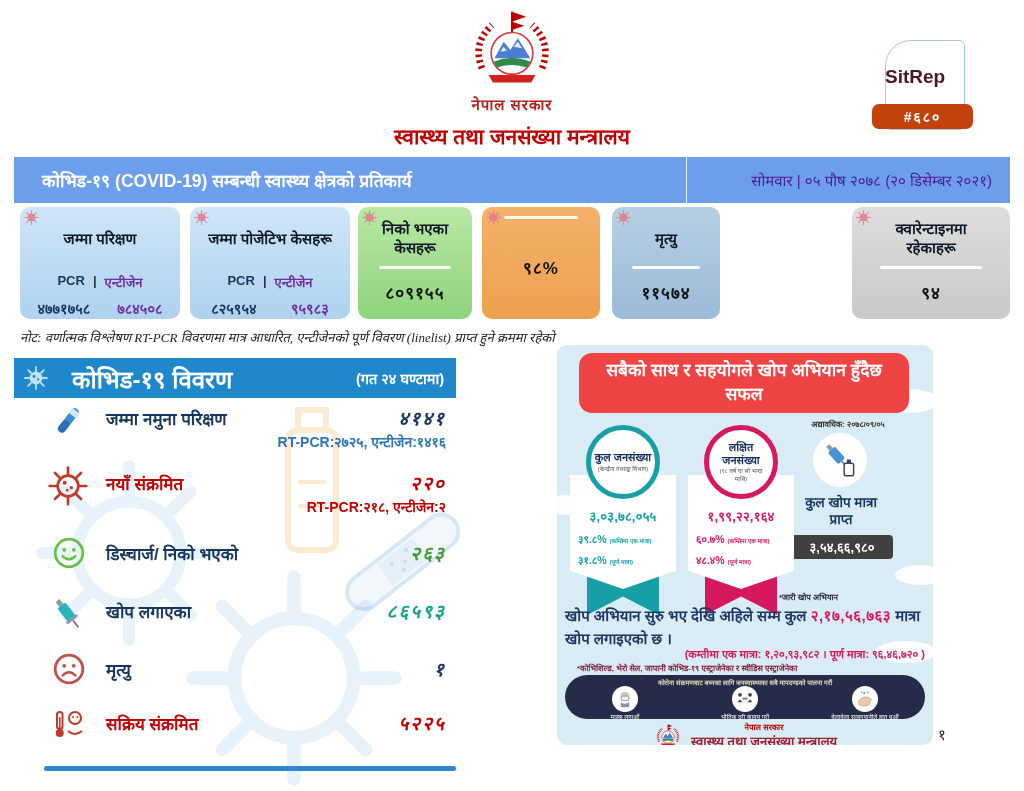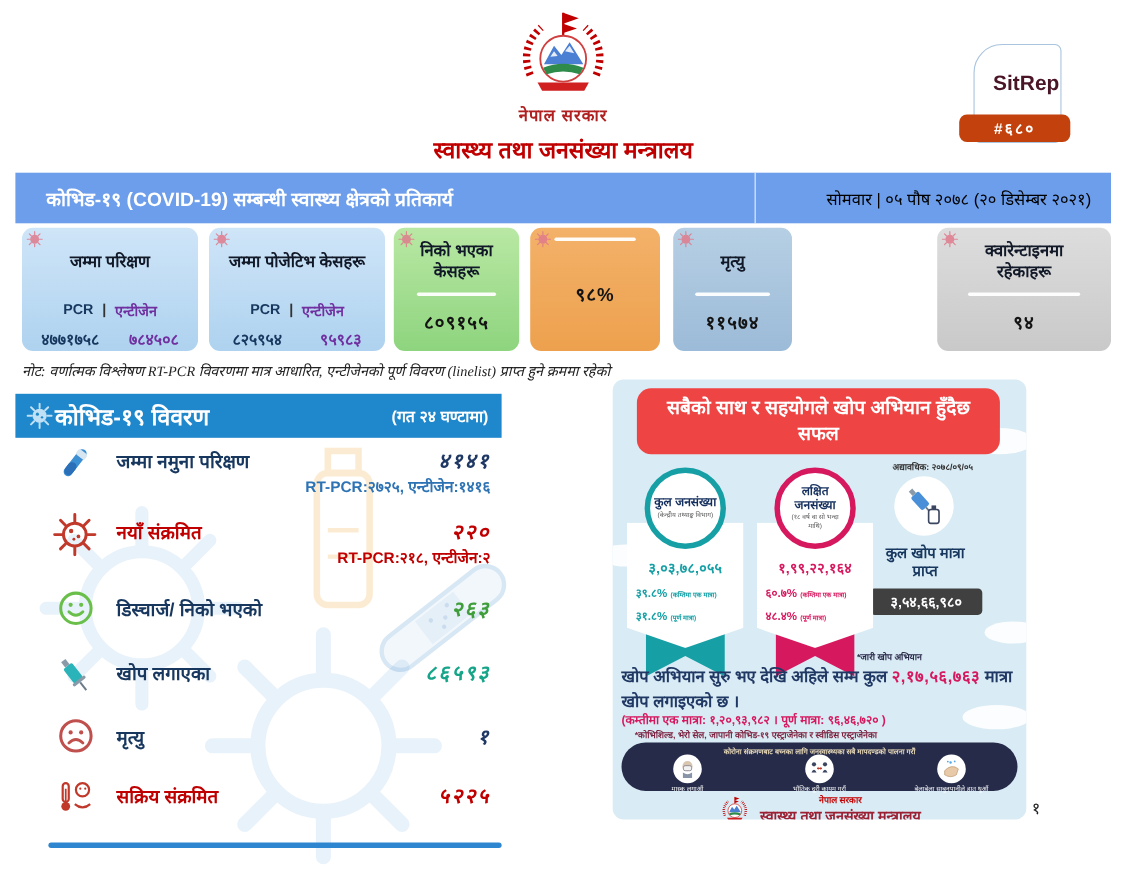--- a/index.html
+++ b/index.html
@@ -7,32 +7,32 @@
         font-family:"Liberation Sans",sans-serif;}
 
   
   .emblem{position:absolute;left:462px;top:6px;width:100px;height:88px;}
   .gov-caption{position:absolute;left:0;top:94px;width:1024px;text-align:center;
                color:#b02020;font-size:15px;font-weight:bold;letter-spacing:1px;}
   .ministry-title{position:absolute;left:0;top:122px;width:1024px;text-align:center;
                   color:#c00000;font-size:21px;font-weight:bold;}
   .sitrep-card{position:absolute;left:885px;top:40px;width:78px;height:88px;background:#fff;
                border:1.5px solid #a9c4de;border-radius:26px 6px 6px 6px;}
-  .sitrep-label{position:absolute;left:885px;top:66px;width:78px;text-align:right;
+  .sitrep-label{position:absolute;left:885px;top:66px;width:78px;text-align:left;
                 color:#4a1526;font-size:19px;font-weight:bold;}
   .sitrep-badge{position:absolute;left:872px;top:104px;width:101px;height:25px;background:#c2410c;
                 border-radius:7px;color:#fff;font-size:14px;font-weight:bold;
                 display:flex;align-items:center;justify-content:center;letter-spacing:2px;}
 
   
   .title-bar{position:absolute;left:14px;top:157px;width:996px;height:46px;background:#6d9eeb;
              display:flex;align-items:center;gap:48px;}
   .tb-title{color:#fff;font-size:17.5px;font-weight:bold;padding-left:28px;flex:1;}
   .tb-divider{width:1px;height:46px;background:rgba(255,255,255,.85);}
-  .tb-date{color:#000000;font-size:15px;padding:0 18px 0 16px;white-space:nowrap;}
+  .tb-date{color:#4c1d95;font-size:15px;padding:0 18px 0 16px;white-space:nowrap;}
 
   
   .card{position:absolute;top:207px;height:112px;border-radius:10px;box-sizing:border-box;
         display:flex;flex-direction:column;padding:7px 4px 8px;}
   .t-blue{background:linear-gradient(180deg,#cfe5f8 0%,#aed2ef 100%);}
   .t-green{background:linear-gradient(180deg,#b9e8a4 0%,#8ed47e 100%);}
   .t-orange{background:linear-gradient(180deg,#f3b169 0%,#eda14e 100%);}
   .t-bluegray{background:linear-gradient(180deg,#b6cfe4 0%,#9cbbd8 100%);}
   .t-gray{background:linear-gradient(180deg,#e6e6e6 0%,#d2d2d2 100%);}
   .t-gray2{background:linear-gradient(180deg,#dddddd 0%,#c9c9c9 100%);}
@@ -52,21 +52,21 @@
               font-size:17px;font-weight:bold;color:#141414;letter-spacing:1px;}
 
   
   .note-line{position:absolute;left:20px;top:328px;width:700px;color:#222;
              font-family:"Liberation Serif",serif;font-style:italic;font-size:13px;}
 
   
   .daily-header{position:absolute;left:14px;top:358px;width:442px;height:40px;background:#1f87cb;
                 display:flex;align-items:center;}
   .dh-virus{width:24px;height:24px;color:#bfe0f5;margin-left:10px;}
-  .dh-title{color:#fff;font-size:21px;font-weight:bold;margin-left:2px;flex:1;}
+  .dh-title{color:#fff;font-size:24px;font-weight:bold;margin-left:24px;flex:1;}
   .dh-sub{color:#fff;font-size:14.5px;font-weight:bold;margin-right:12px;}
   .daily-rows{position:absolute;left:14px;top:398px;width:442px;height:380px;}
   .drow{position:absolute;left:0;width:442px;}
   .dicon{position:absolute;left:34px;top:-4px;width:40px;height:40px;}
   .dlabel{position:absolute;left:92px;top:2px;font-size:17px;font-weight:bold;color:#17375e;}
   .drow.red .dlabel{color:#c00000;}
   .dval{position:absolute;right:10px;top:0;font-size:19px;font-weight:bold;font-style:italic;
         letter-spacing:2px;color:#1f3864;}
   .dval.blue{color:#1f3864;} .dval.red{color:#c00000;} .dval.green{color:#3f9e3a;} .dval.teal{color:#17a589;}
   .ddetail{position:absolute;right:10px;top:27px;font-size:14px;font-weight:bold;color:#2e74b5;}
@@ -99,21 +99,21 @@
   .vp-syr-circle{position:absolute;left:256px;top:88px;width:54px;height:54px;border-radius:50%;background:#fff;
                  display:flex;align-items:center;justify-content:center;}
   .vp-total-label{position:absolute;left:238px;top:150px;width:92px;text-align:center;
                   color:#17375e;font-size:13.5px;font-weight:bold;line-height:1.25;}
   .vp-total-badge{position:absolute;left:234px;top:190px;width:102px;height:24px;background:#404040;border-radius:4px;
                   color:#fff;font-size:13px;font-weight:bold;display:flex;align-items:center;justify-content:center;}
   .vp-campaign-tag{position:absolute;left:200px;top:246px;font-size:8px;font-weight:bold;color:#2a2a4a;margin-left:22px;}
   .vp-campaign{position:absolute;left:8px;top:260px;width:360px;text-align:left;
                font-size:15px;font-weight:bold;color:#203864;line-height:1.5;}
   .vp-campaign .num{color:#d6195f;letter-spacing:.5px;}
-  .vp-breakdown{position:absolute;left:8px;top:301px;width:360px;text-align:left;
+  .vp-breakdown{position:absolute;left:8px;top:301px;width:360px;text-align:right;
                 font-size:11px;font-weight:bold;color:#d6195f;}
   .vp-vacnote{position:absolute;left:20px;top:317px;width:340px;font-size:8px;font-weight:bold;color:#7a1f3d;}
   .safety{position:absolute;left:8px;top:330px;width:360px;height:44px;background:#252b49;border-radius:22px;}
   .safety-head{position:absolute;left:0;top:3px;width:100%;text-align:center;color:#e8d9b8;font-size:6.5px;font-weight:bold;}
   .safety-items{position:absolute;left:0;top:11px;width:100%;display:flex;justify-content:space-around;}
   .s-item{display:flex;flex-direction:column;align-items:center;width:110px;}
   .s-circle{width:26px;height:26px;border-radius:50%;background:#fff;display:flex;align-items:center;justify-content:center;}
   .s-cap{font-size:6px;color:#fff;margin-top:1px;}
   .vp-footer{position:absolute;left:0;top:376px;width:100%;display:flex;align-items:center;justify-content:center;gap:8px;}
   .f-gov{font-size:8px;font-weight:bold;color:#c00000;text-align:center;}

